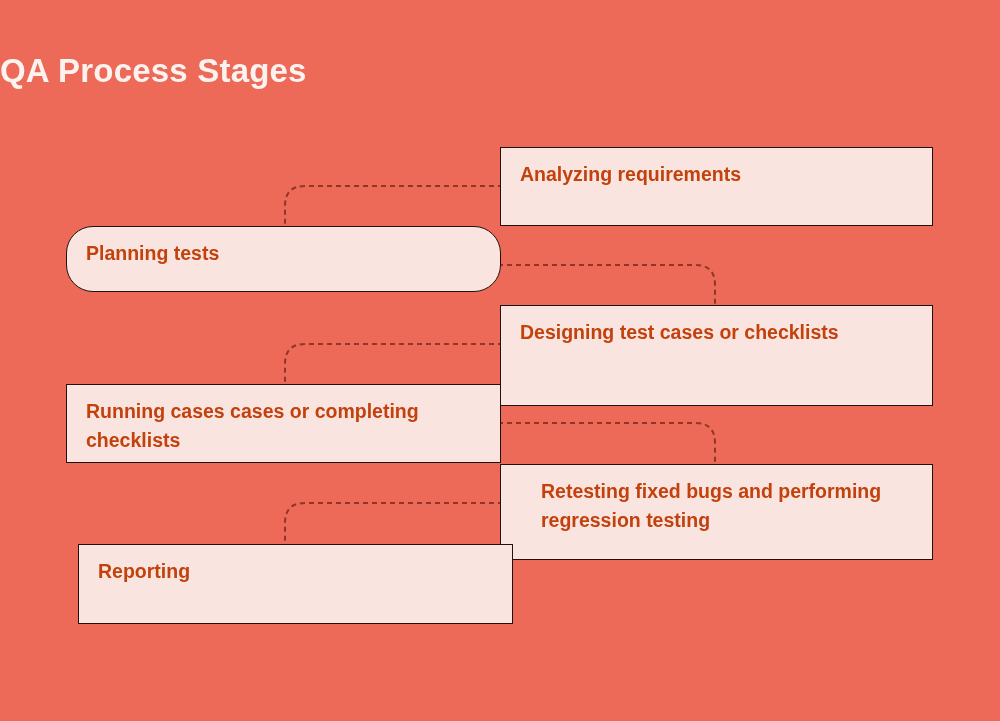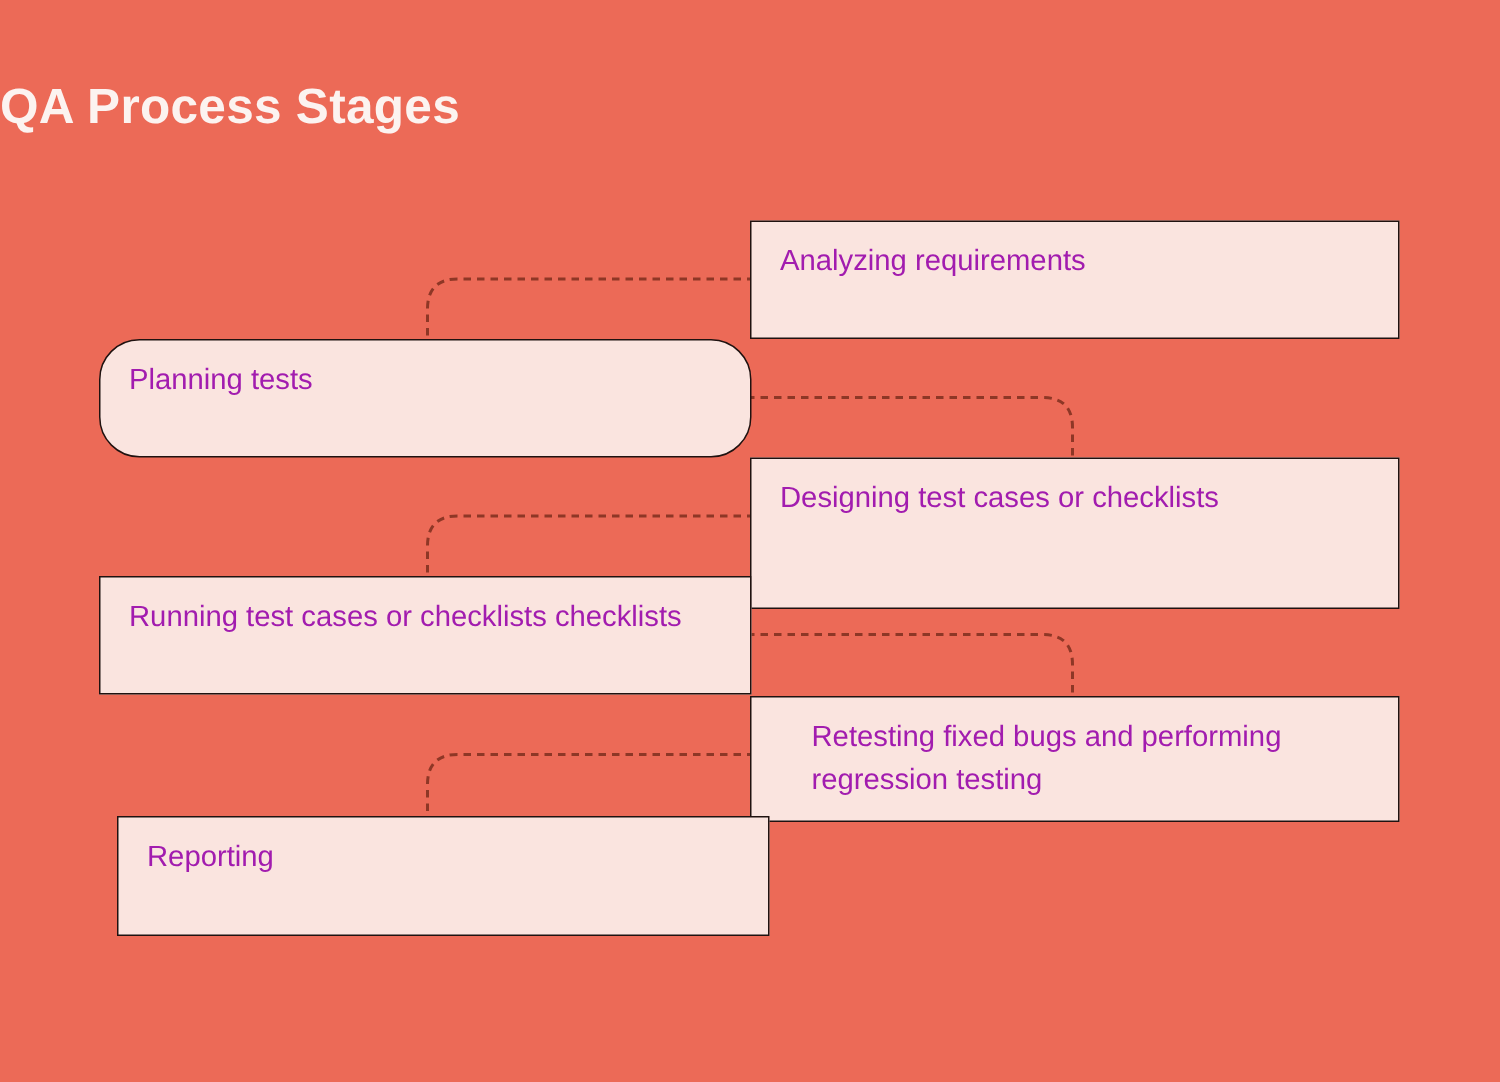--- a/index.html
+++ b/index.html
@@ -38,33 +38,33 @@
     stroke: #8E3726;
     stroke-width: 2;
     stroke-dasharray: 5 4;
   }
   .stage-box {
     position: absolute;
     box-sizing: border-box;
     background: #FAE4DF;
     border: 1.5px solid #1F1210;
     padding: 12px 19px;
-    color: #a21caf;
+    color: #c2410c;
     font-size: 19.5px;
-    font-weight: 400;
+    font-weight: 700;
     line-height: 1.48;
     z-index: 1;
   }
   .col-left  { left: 66px;  width: 435px; }
   .col-right { left: 500px; width: 433px; }
   .box-0 { top: 147px; height: 79px; }
-  .box-1 { top: 226px; height: 79px; border-radius: 27px; }
+  .box-1 { top: 226px; height: 66px; border-radius: 27px; }
   .box-2 { top: 305px; height: 101px; }
   .box-3 { top: 384px; height: 79px; }
-  .box-4 { top: 464px; height: 84px; padding-left: 40px; }
+  .box-4 { top: 464px; height: 96px; padding-left: 40px; }
   .box-5 { top: 544px; height: 80px; margin-left: 12px; }
 </style>
 </head>
 <body>
 
 <div class="canvas">
 
   <div class="title">QA Process Stages</div>
 
   <svg class="connectors" width="1000" height="721" viewBox="0 0 1000 721">
@@ -81,21 +81,21 @@
 
   <div class="stage-box col-left box-1">
     <span>Planning tests</span>
   </div>
 
   <div class="stage-box col-right box-2">
     <span>Designing test cases or checklists</span>
   </div>
 
   <div class="stage-box col-left box-3">
-    <span>Running test cases or checklists checklists</span>
+    <span>Running cases cases or completing checklists</span>
   </div>
 
   <div class="stage-box col-right box-4">
     <span>Retesting fixed bugs and performing regression testing</span>
   </div>
 
   <div class="stage-box col-left box-5">
     <span>Reporting</span>
   </div>
 

